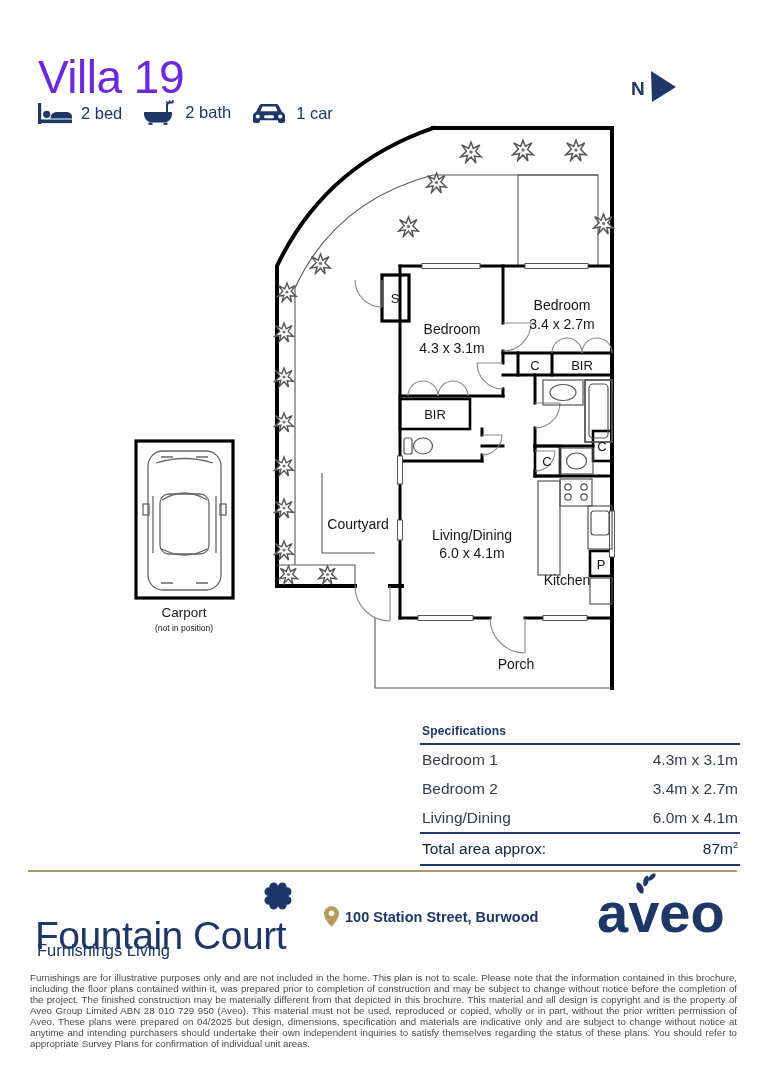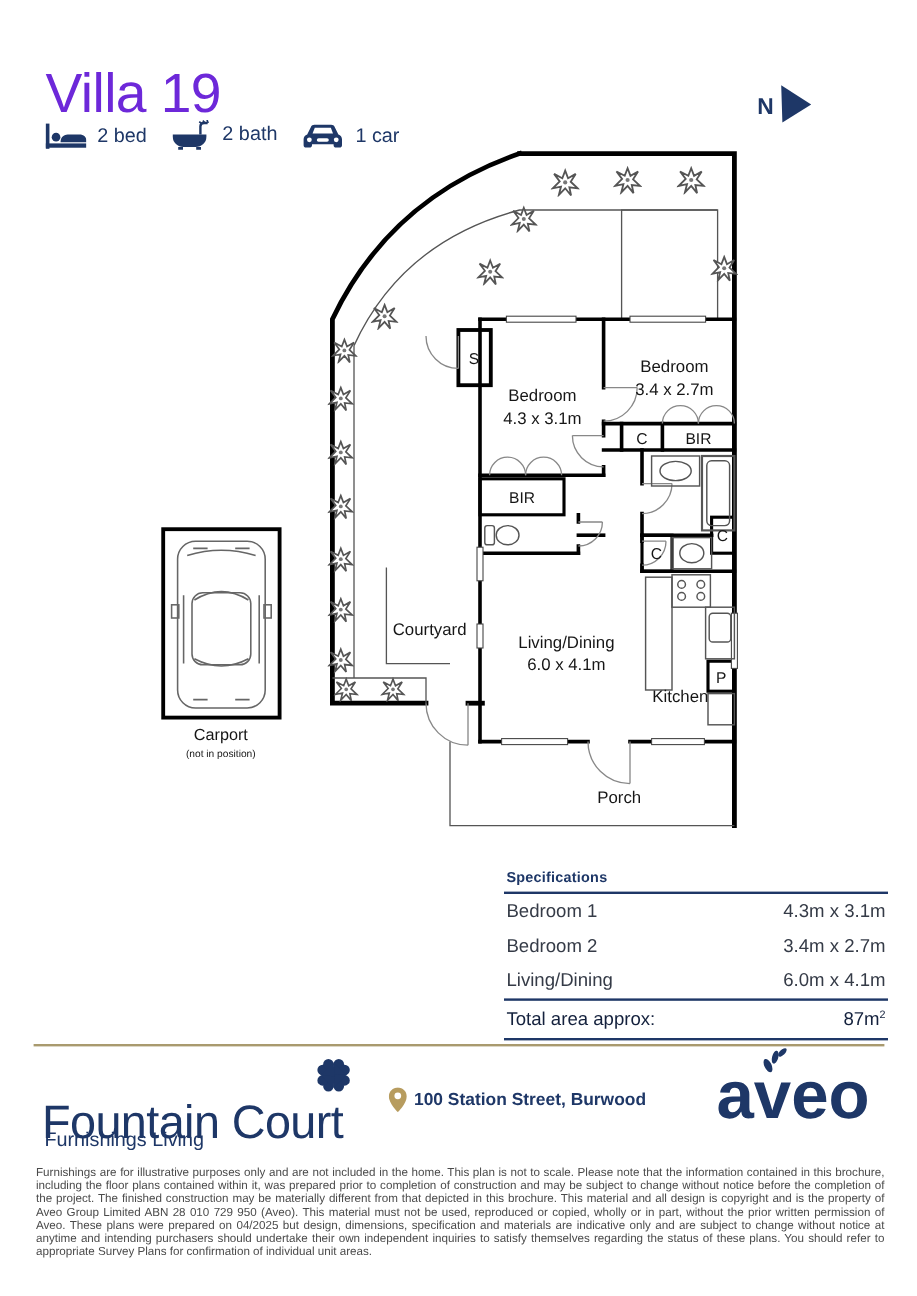--- a/index.html
+++ b/index.html
@@ -10,21 +10,21 @@
   .features{position:absolute;left:38px;top:100px;display:flex;align-items:flex-end;gap:20px;}
   .feature{display:flex;align-items:center;gap:9px;font-size:16.5px;color:#1e3767;}
   .north{position:absolute;left:620px;top:60px;}
   .plan-svg{position:absolute;left:130px;top:123px;}
   .plan-svg text{font-family:"Liberation Sans",sans-serif;fill:#161616;}
   .specs{position:absolute;left:420px;top:724px;width:320px;}
   .specs h2{font-size:12px;font-weight:700;color:#1e3767;margin:0 0 5px 2px;letter-spacing:.2px;}
   .rule{background:#1e3767;height:2px;width:100%;}
   .rule.thin{height:1.5px;}
   .rule.thick{height:2.5px;}
-  .spec-row{display:flex;justify-content:space-between;align-items:flex-end;
+  .spec-row{display:flex;justify-content:space-between;align-items:flex-start;
             font-size:15.5px;color:#353b47;padding:6px 2px 5px 2px;}
   .spec-row.total{font-weight:400;color:#14213d;padding:6px 2px 6px 2px;}
   .spec-row.total sup{font-size:9px;}
   .gold-rule{position:absolute;left:28px;top:870px;width:709px;height:2px;background:#a99a6e;}
   .fc-brand{position:absolute;left:35px;top:897px;font-size:39px;color:#1e3767;
             font-weight:500;letter-spacing:-0.5px;margin-top:17px;}
   .fc-sub{position:absolute;left:37px;top:941px;font-size:16.5px;color:#1e3767;font-weight:400;}
   .clover{position:absolute;left:258px;top:876px;}
   .contact{position:absolute;left:322px;top:899px;}
   .contact-line1{font-size:14.5px;font-weight:700;color:#1e3767;}

